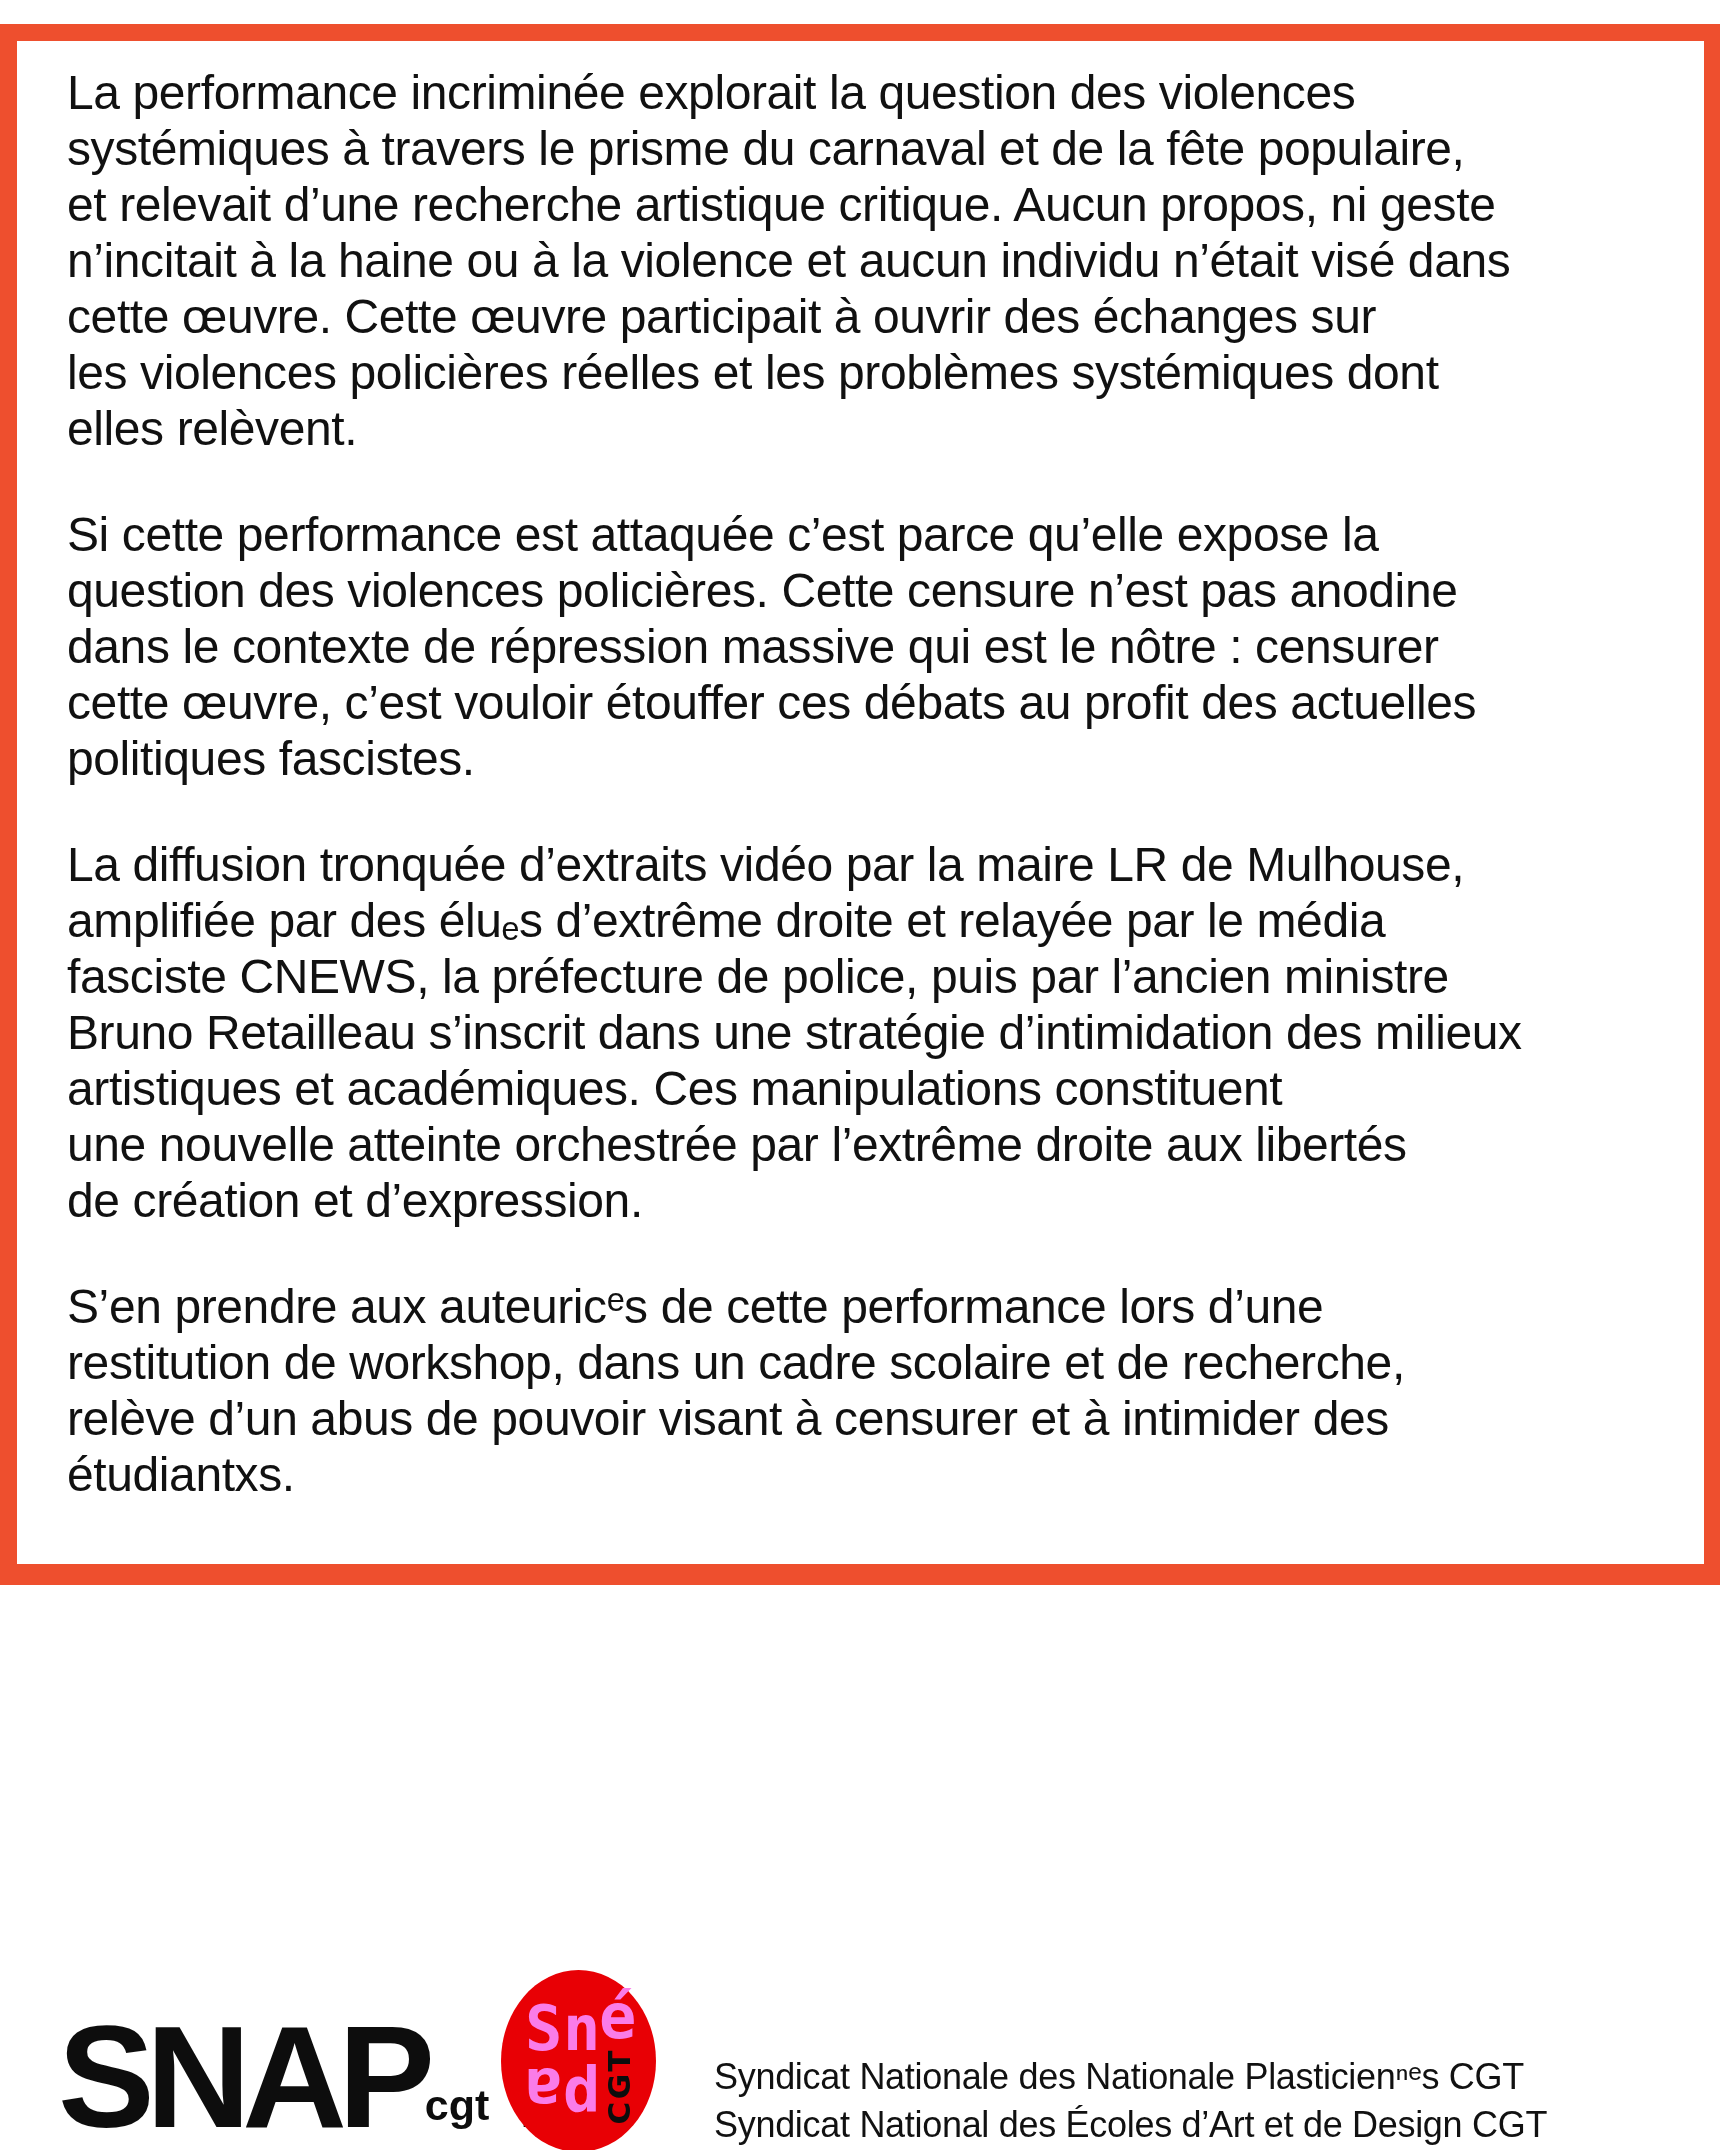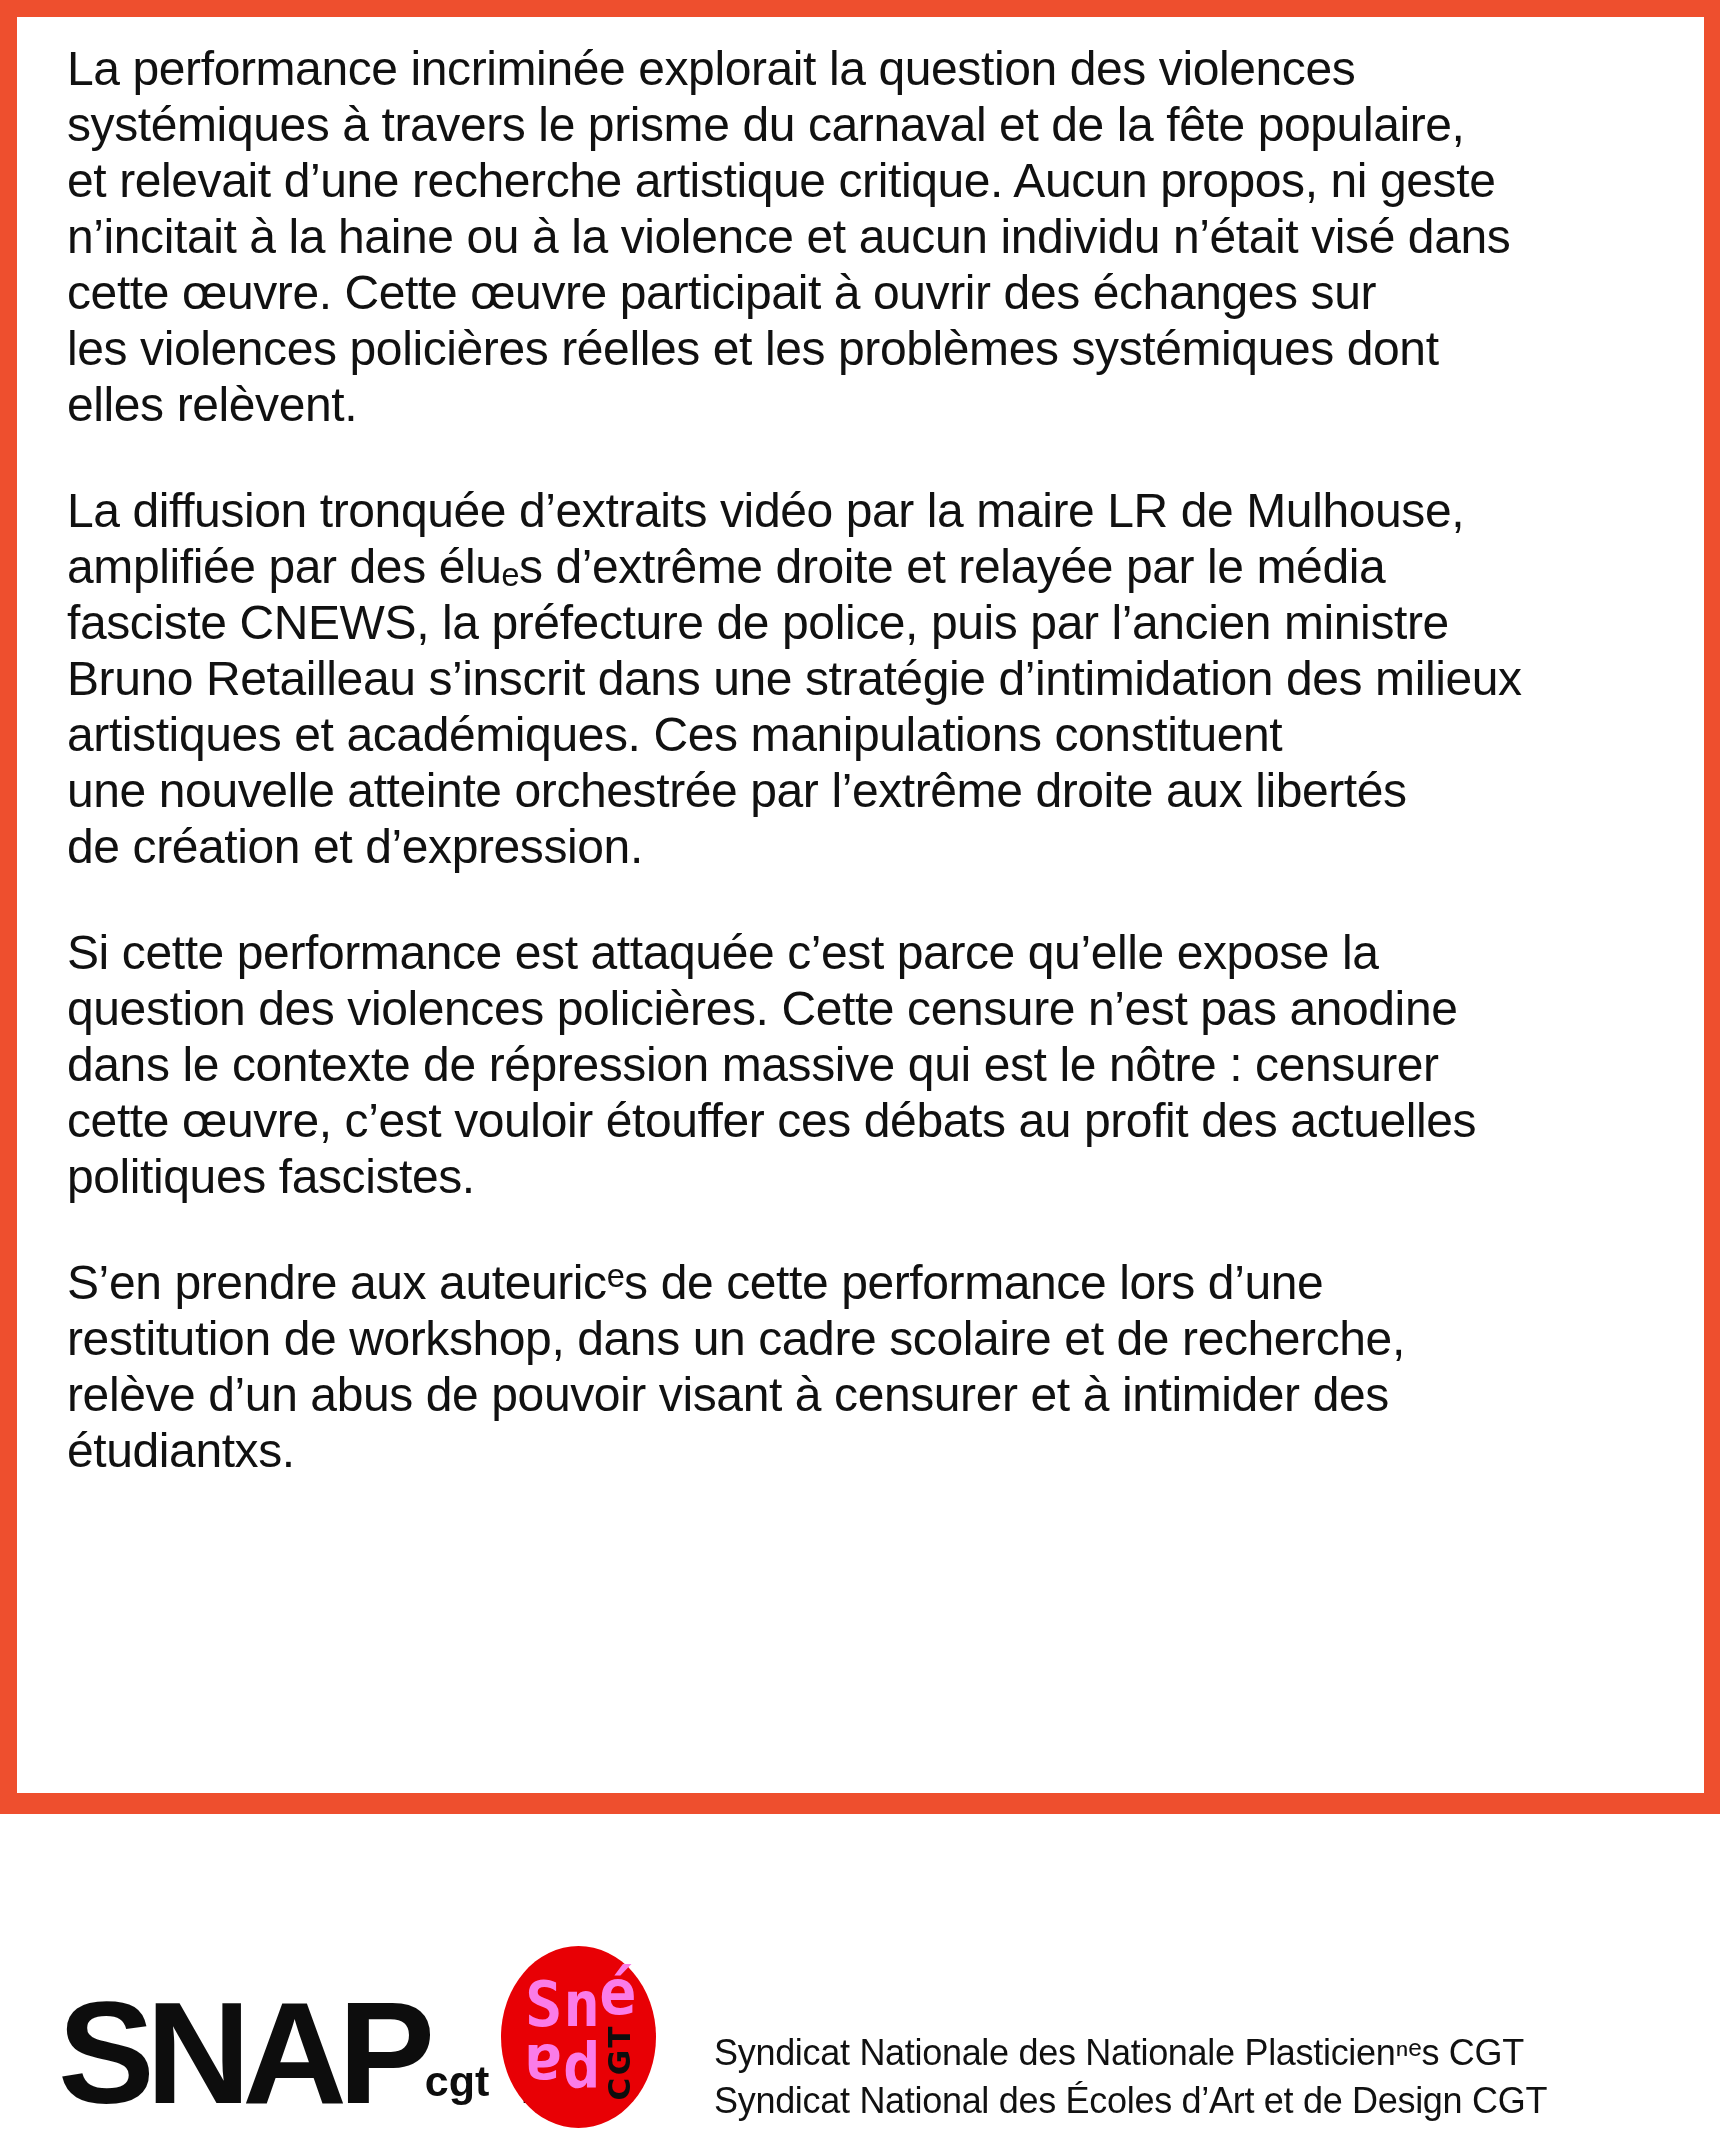--- a/index.html
+++ b/index.html
@@ -4,22 +4,23 @@
 <style>
   html,body{margin:0;padding:0;}
   body{
     width:1721px;height:2151px;
     font-family:"Liberation Sans",sans-serif;
     background:#ffffff;
     overflow:hidden;
   }
   .page{
     position:relative;
-    width:1721px;height:1814px;
+    width:1721px;height:1561px;
     background:#ee4f2e;
+    margin-top:24px;
   }
   .sheet{
     position:absolute;
     left:17px;top:17px;right:17px;bottom:20.6px;
     background:#ffffff;
   }
   .text-col{
     position:absolute;
     left:50px;top:24px;
     width:1626px;
@@ -109,32 +110,32 @@
   <div class="sheet">
 
     <div class="text-col">
       <p class="para">La performance incriminée explorait la question des violences
 systémiques à travers le prisme du carnaval et de la fête populaire,
 et relevait d’une recherche artistique critique. Aucun propos, ni geste
 n’incitait à la haine ou à la violence et aucun individu n’était visé dans
 cette œuvre. Cette œuvre participait à ouvrir des échanges sur
 les violences policières réelles et les problèmes systémiques dont
 elles relèvent.</p>
+      <p class="para">Si cette performance est attaquée c’est parce qu’elle expose la
+question des violences policières. Cette censure n’est pas anodine
+dans le contexte de répression massive qui est le nôtre : censurer
+cette œuvre, c’est vouloir étouffer ces débats au profit des actuelles
+politiques fascistes.</p>
       <p class="para">La diffusion tronquée d’extraits vidéo par la maire LR de Mulhouse,
 amplifiée par des éluₑs d’extrême droite et relayée par le média
 fasciste CNEWS, la préfecture de police, puis par l’ancien ministre
 Bruno Retailleau s’inscrit dans une stratégie d’intimidation des milieux
 artistiques et académiques. Ces manipulations constituent
 une nouvelle atteinte orchestrée par l’extrême droite aux libertés
 de création et d’expression.</p>
-      <p class="para">Si cette performance est attaquée c’est parce qu’elle expose la
-question des violences policières. Cette censure n’est pas anodine
-dans le contexte de répression massive qui est le nôtre : censurer
-cette œuvre, c’est vouloir étouffer ces débats au profit des actuelles
-politiques fascistes.</p>
       <p class="para">S’en prendre aux auteuricᵉs de cette performance lors d’une
 restitution de workshop, dans un cadre scolaire et de recherche,
 relève d’un abus de pouvoir visant à censurer et à intimider des
 étudiantxs.</p>
     </div>
 
     <div class="footer">
 
       <div class="snap-logo">
         <span class="snap-main">SNAP</span><span class="snap-sub">cgt</span><span class="snap-bang">!</span>

